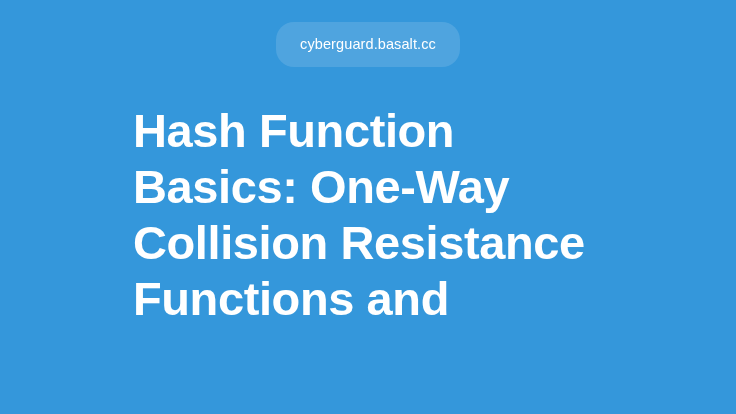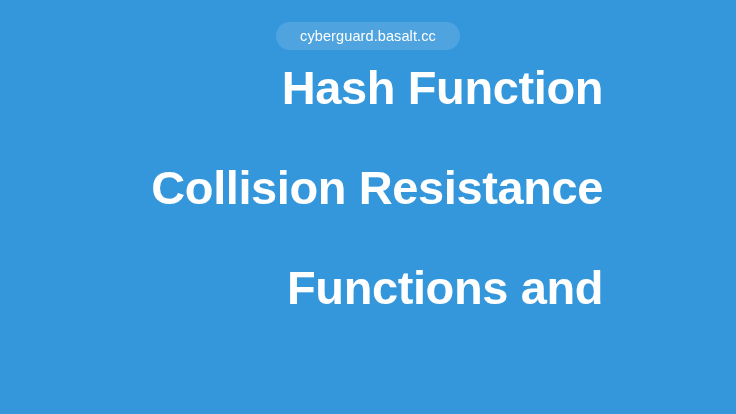--- a/index.html
+++ b/index.html
@@ -22,47 +22,46 @@
     box-sizing: border-box;
     background: #3497db;
     display: flex;
     flex-direction: column;
     align-items: center;
   }
 
   
   #domain-badge {
     margin-top: 22px;
-    height: 28px;
+    height: 45px;
     padding: 0 24px;
     border-radius: 18px;
     background: rgba(255, 255, 255, 0.135);
     display: flex;
     align-items: center;
     justify-content: center;
     box-sizing: border-box;
   }
 
   #domain-badge-text {
     color: #ffffff;
     font-size: 14.5px;
     font-weight: 500;
     letter-spacing: 0.1px;
     line-height: 1;
     white-space: nowrap;
   }
 
   
   #title-block {
-    margin-top: 10px;
+    margin-top: 36px;
     width: 470px;
     display: flex;
     flex-direction: column;
-    align-items: flex-end;
-    gap: 44px;
+    align-items: flex-start;
   }
 
   .title-line {
     color: #ffffff;
     font-size: 47px;
     font-weight: 700;
     line-height: 56px;
     text-align: center;
     letter-spacing: -0.4px;
     white-space: nowrap;
@@ -72,17 +71,18 @@
 <body>
 
 <div id="card">
 
   <div id="domain-badge">
     <span id="domain-badge-text">cyberguard.basalt.cc</span>
   </div>
 
   <div id="title-block">
     <div class="title-line">Hash Function</div>
+    <div class="title-line">Basics: One-Way</div>
     <div class="title-line">Collision Resistance</div>
     <div class="title-line">Functions and</div>
   </div>
 
 </div>
 
 </body></html>

